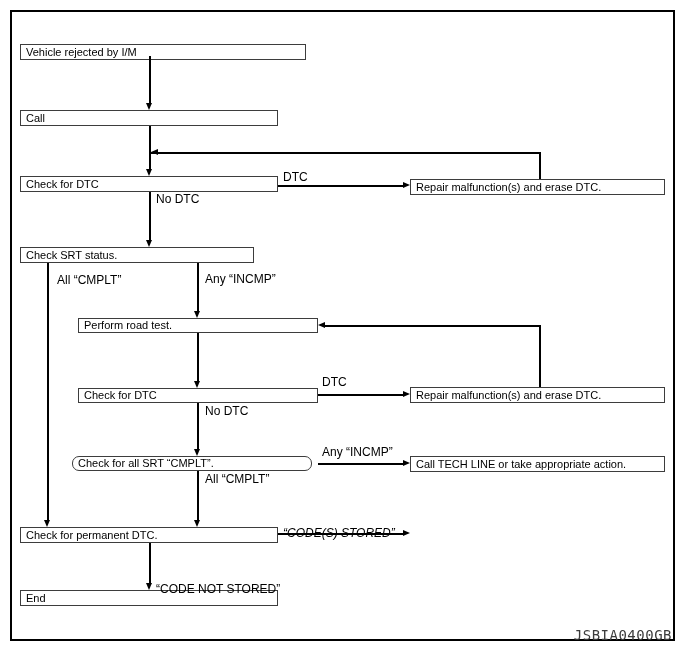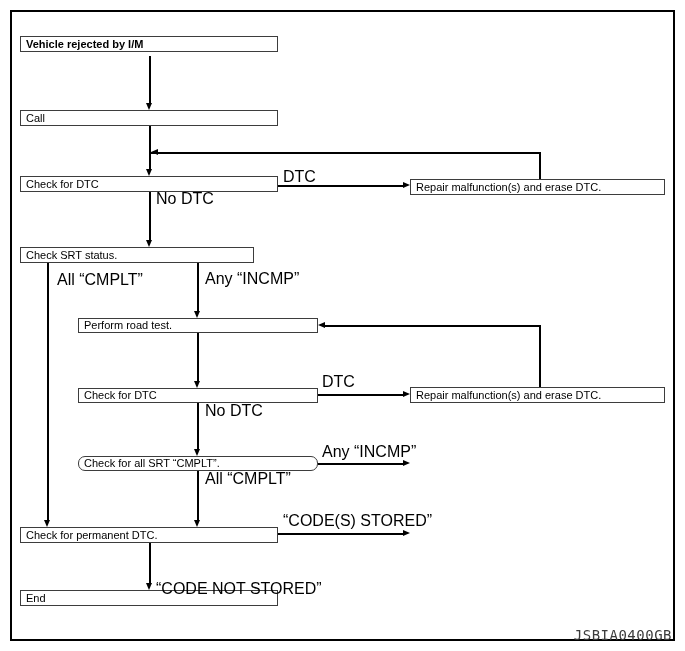--- a/index.html
+++ b/index.html
@@ -26,21 +26,21 @@
     background: #ffffff;
     display: flex;
     align-items: center;
     padding-left: 5px;
     font-size: 11px;
     line-height: 11px;
     white-space: nowrap;
   }
   .lbl {
     position: absolute;
-    font-size: 16px;
+    font-size: 12px;
     line-height: 12px;
     white-space: nowrap;
   }
   .vl { position: absolute; width: 1.5px; background: #000000; }
   .hl { position: absolute; height: 1.5px; background: #000000; }
   .ar { position: absolute; width: 0; height: 0; }
   .ar-d { border-left: 3.5px solid transparent; border-right: 3.5px solid transparent; border-top: 7px solid #000000; }
   .ar-r { border-top: 3.5px solid transparent; border-bottom: 3.5px solid transparent; border-left: 7px solid #000000; }
   .ar-l { border-top: 3.5px solid transparent; border-bottom: 3.5px solid transparent; border-right: 7px solid #000000; }
   .figure-code {
@@ -52,21 +52,21 @@
     color: #3c3c3c;
   }
 </style>
 </head>
 <body>
 
 <div class="stage">
 
   <div class="frame"></div>
 
-  <div class="box" style="left:20px;top:36px;width:258px;height:16px;font-weight:bold;">
+  <div class="box" style="left:20px;top:44px;width:286px;height:16px;">
       <span>Vehicle rejected by I/M</span>
     </div>
   <div class="box" style="left:20px;top:110px;width:258px;height:16px;">
       <span>Call</span>
     </div>
   <div class="box" style="left:20px;top:176px;width:258px;height:16px;">
       <span>Check for DTC</span>
     </div>
   <div class="box" style="left:20px;top:247px;width:234px;height:16px;">
       <span>Check SRT status.</span>
@@ -77,29 +77,32 @@
   <div class="box" style="left:20px;top:590px;width:258px;height:16px;">
       <span>End</span>
     </div>
 
   <div class="box" style="left:78px;top:318px;width:240px;height:15px;">
       <span>Perform road test.</span>
     </div>
   <div class="box" style="left:78px;top:388px;width:240px;height:15px;">
       <span>Check for DTC</span>
     </div>
-  <div class="box" style="left:78px;top:456px;width:240px;height:15px;border-radius:7px;">
+  <div class="box" style="left:72px;top:456px;width:240px;height:15px;border-radius:7px;">
       <span>Check for all SRT “CMPLT”.</span>
     </div>
 
   <div class="box" style="left:410px;top:179px;width:255px;height:16px;">
       <span>Repair malfunction(s) and erase DTC.</span>
     </div>
   <div class="box" style="left:410px;top:387px;width:255px;height:16px;">
       <span>Repair malfunction(s) and erase DTC.</span>
+    </div>
+  <div class="box" style="left:410px;top:456px;width:255px;height:16px;">
+      <span>Call TECH LINE or take appropriate action.</span>
     </div>
 
   <div class="vl" style="left:149px;top:56px;height:48px;"></div>
   <div class="ar ar-d" style="left:146px;top:103px;"></div>
 
   <div class="vl" style="left:149px;top:126px;height:44px;"></div>
   <div class="ar ar-d" style="left:146px;top:169px;"></div>
   <div class="hl" style="left:150px;top:152px;width:390px;"></div>
   <div class="ar ar-l" style="left:151px;top:149px;"></div>
   <div class="vl" style="left:539px;top:152px;height:27px;"></div>
@@ -138,21 +141,21 @@
   <div class="hl" style="left:318px;top:463px;width:86px;"></div>
   <div class="ar ar-r" style="left:403px;top:460px;"></div>
   <div class="lbl" style="left:322px;top:446px;">Any “INCMP”</div>
 
   <div class="vl" style="left:197px;top:471px;height:49px;"></div>
   <div class="ar ar-d" style="left:194px;top:520px;"></div>
   <div class="lbl" style="left:205px;top:473px;">All “CMPLT”</div>
 
   <div class="hl" style="left:278px;top:533px;width:126px;"></div>
   <div class="ar ar-r" style="left:403px;top:530px;"></div>
-  <div class="lbl" style="left:283px;top:515px;">“CODE(S) STORED”</div>
+  <div class="lbl" style="left:283px;top:527px;font-style:italic;">“CODE(S) STORED”</div>
 
   <div class="vl" style="left:149px;top:543px;height:40px;"></div>
   <div class="ar ar-d" style="left:146px;top:583px;"></div>
   <div class="lbl" style="left:156px;top:546px;margin-top:37px;">“CODE NOT STORED”</div>
 
   <div class="figure-code">JSBIA0400GB</div>
 
 </div>
 
 </body></html>

